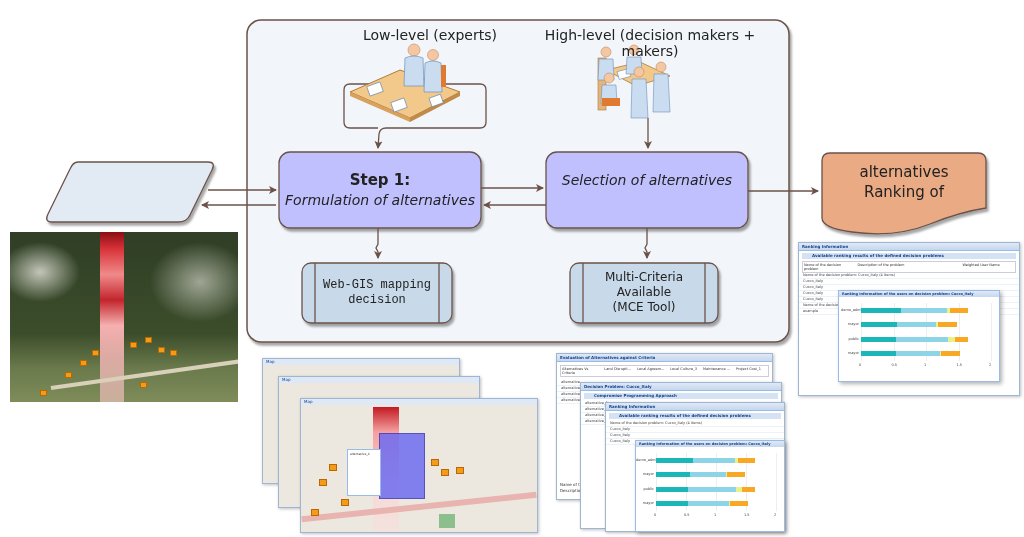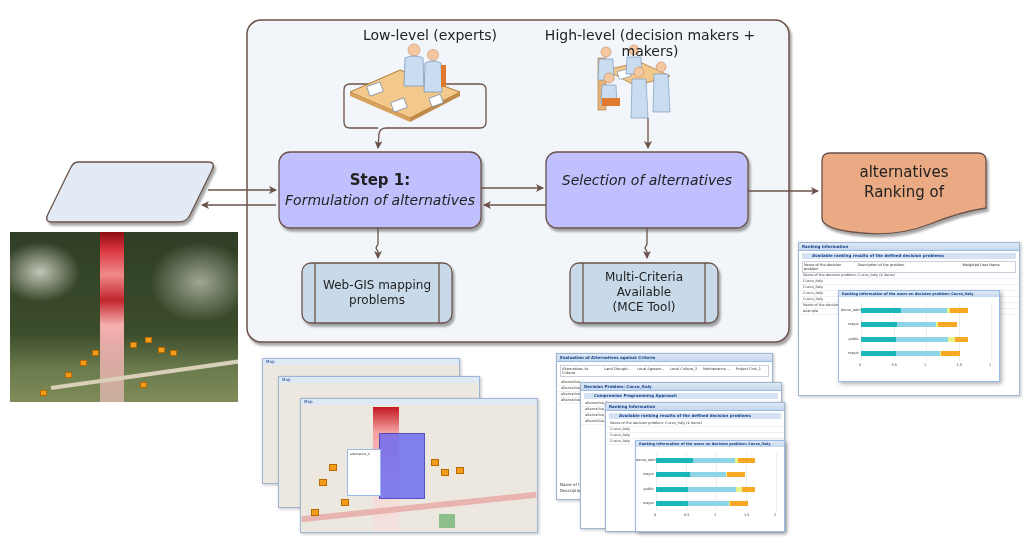--- a/index.html
+++ b/index.html
@@ -115,23 +115,23 @@
 </div>
 <div class="lbl" style="left:546px;top:170px;width:202px;line-height:20px;">
   <div class="step-sub">Selection of alternatives</div>
 </div>
 
 <div class="lbl" style="left:822px;top:162px;width:164px;font-size:15px;line-height:20px;">
   <div>alternatives</div>
   <div>Ranking of</div>
 </div>
 
-<div class="lbl small-box" style="left:315px;top:278px;width:124px;">
+<div class="lbl small-box" style="left:315px;top:278px;width:124px;font-family:Liberation Mono, monospace;">
   <div>Web-GIS mapping</div>
-  <div>problems</div>
+  <div>decision</div>
 </div>
 <div class="lbl small-box" style="left:583px;top:270px;width:122px;">
   <div>Multi-Criteria</div>
   <div>Available</div>
   <div>(MCE Tool)</div>
 </div>
 
 <div class="abs" style="left:10px;top:232px;width:228px;height:170px;background:
   radial-gradient(ellipse 40px 30px at 30px 40px, rgba(230,230,220,.8), transparent),
   radial-gradient(ellipse 50px 40px at 190px 50px, rgba(230,230,220,.6), transparent),

